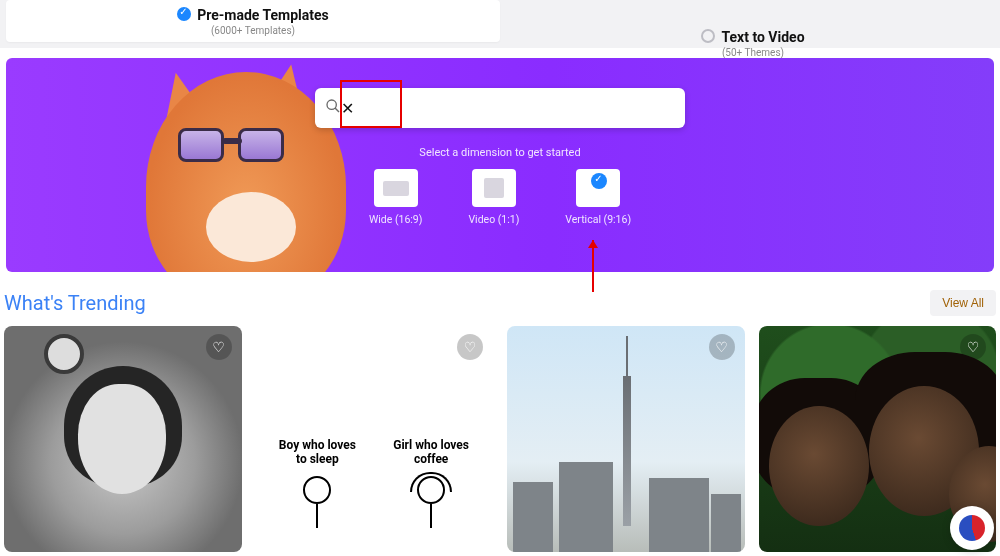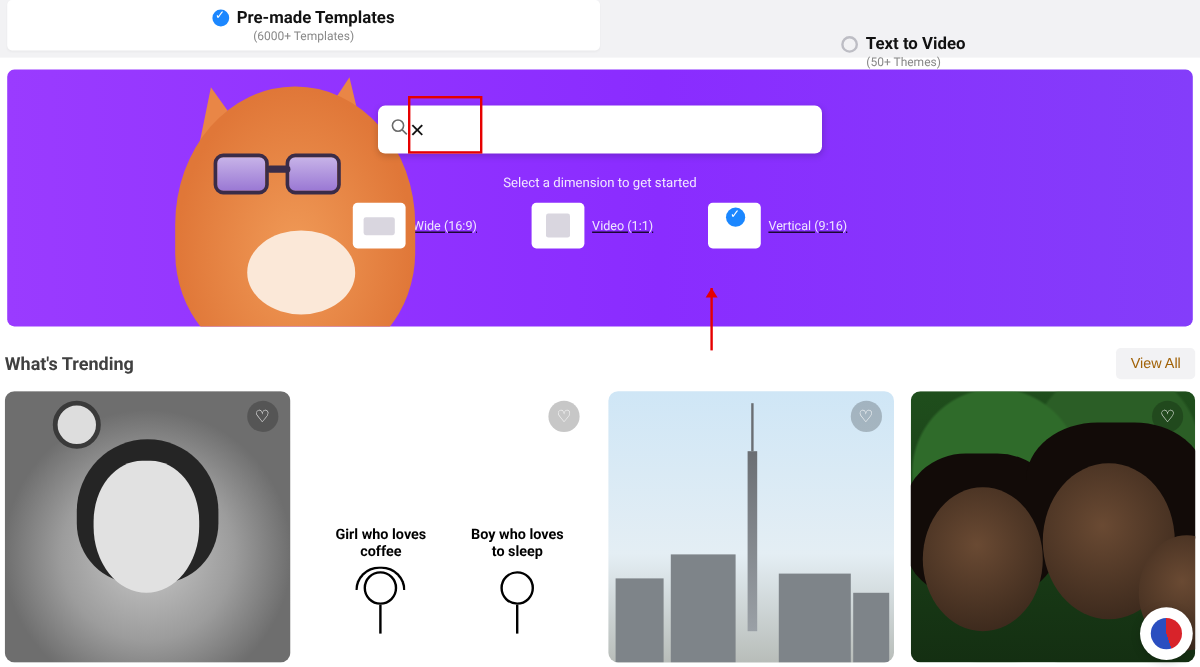--- a/index.html
+++ b/index.html
@@ -31,21 +31,21 @@
     margin-top: 22px;
   }
   .mode-tab.active {
     background: #fff;
     border-radius: 4px;
     margin: 0 6px;
     box-shadow: 0 1px 2px rgba(0,0,0,0.04);
   }
   .mode-title-row {
     display: flex;
-    align-items: center;
+    align-items: flex-start;
     gap: 6px;
   }
   .mode-title {
     font-size: 14px;
     font-weight: 700;
     color: #111;
   }
   .mode-sub {
     font-size: 10px;
     color: #888;
@@ -174,21 +174,21 @@
   .dim-hint {
     margin-top: 18px;
     font-size: 11px;
     color: #f1e6ff;
   }
   .dim-row {
     margin-top: 10px;
     display: flex;
     gap: 46px;
   }
-  .dim-item { display:flex; align-items:center; gap:6px;text-decoration:underline; }
+  .dim-item { display:flex; flex-direction:column; align-items:center; gap:6px; }
   .dim-tile {
     width: 44px; height: 38px;
     background:#fff;
     border-radius:4px;
     display:flex; align-items:center; justify-content:center;
     position:relative;
   }
   .dim-tile .shape { background:#d9d6df; border-radius:2px; }
   .shape.wide { width:26px; height:15px; }
   .shape.square { width:20px; height:20px; }
@@ -200,21 +200,21 @@
   .dim-tile.selected .badge::after{
     content:"✓"; color:#fff; font-size:10px; position:absolute; top:0; left:3px;
   }
   .dim-label { font-size:10.5px; color:#efe5ff; }
 
   
   .trending-head {
     display:flex; justify-content:space-between; align-items:center;
     padding: 18px 4px 10px 4px;
   }
-  .trending-title { font-size:15px; font-weight:700; color:#404040; }
+  .trending-title { font-size:20px; font-weight:400; color:#3b82f6; }
   .viewall-btn {
     background:#f2f2f4; border:none; border-radius:4px;
     font-size:12px; color:#a16207; padding:6px 12px; cursor:pointer;
   }
   .cards {
     display:flex; gap:14px; padding:0 4px;
   }
   .card {
     width: 238px; height: 226px;
     border-radius:8px;
@@ -402,36 +402,36 @@
     <div class="clock"></div>
     <div class="hair"></div>
       <div class="face"></div>
     <div class="heart">♡</div>
   </div>
 
   <div class="card card2">
     <div class="heart">♡</div>
     <div class="c2-cols">
       <div class="c2-col">
+        <div class="c2-h">Boy who loves</div>
+        <div class="c2-sub">to sleep</div>
+        <div class="stick">
+            <div class="head"></div>
+            <div class="body"></div>
+          </div>
+      </div>
+      <div class="c2-col">
         <div class="c2-h">Girl who loves</div>
         <div class="c2-sub">coffee</div>
         <div class="stick">
             <div class="hair"></div>
             <div class="head"></div>
             <div class="body"></div>
           </div>
       </div>
-      <div class="c2-col">
-        <div class="c2-h">Boy who loves</div>
-        <div class="c2-sub">to sleep</div>
-        <div class="stick">
-            <div class="head"></div>
-            <div class="body"></div>
-          </div>
-      </div>
     </div>
   </div>
 
   <div class="card card3">
     <div class="heart">♡</div>
     <div class="tower"></div>
     <div class="bld b1"></div>
       <div class="bld b2"></div>
       <div class="bld b3"></div>
       <div class="bld b4"></div>

